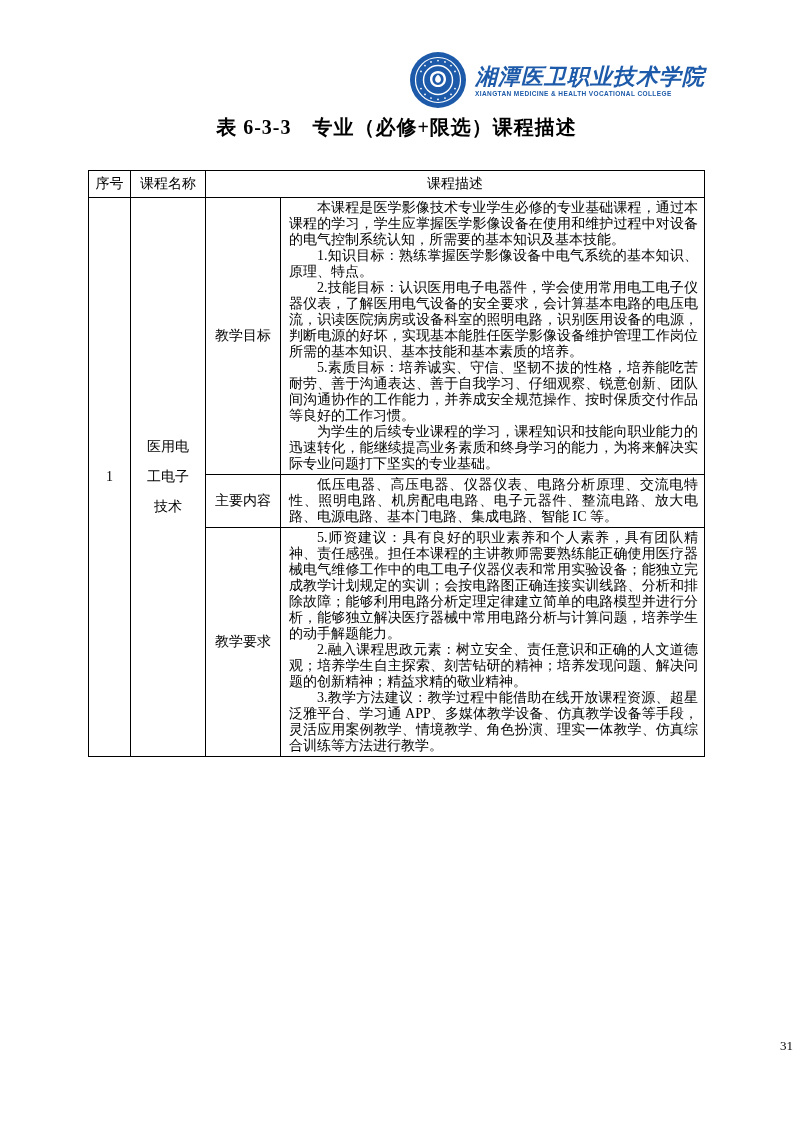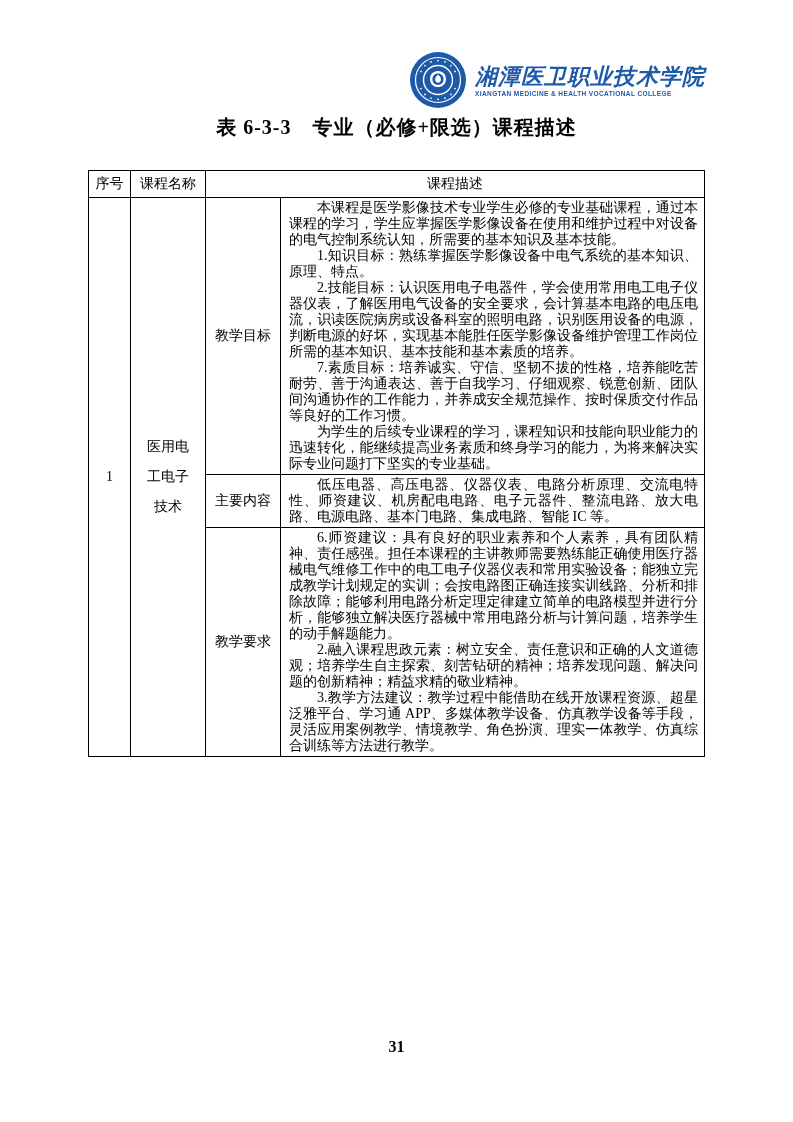--- a/index.html
+++ b/index.html
@@ -58,21 +58,21 @@
   .label-cell { text-align:center; }
   .desc-cell {
     padding:2px 6px 2px 8px;
     line-height:16px;
     text-align:justify;
   }
   .desc-cell p { text-indent:2em; margin:0; }
   
   .page-number {
     position:absolute; top:1038px; left:0; width:100%;
-    text-align:center; font-size:16px;font-weight:bold;
+    text-align:right; font-size:13px;
   }
 </style>
 </head>
 <body>
 
 <div class="page">
 
   <div class="logo-block">
     <svg class="logo-circle" viewBox="0 0 56 56">
       <circle cx="28" cy="28" r="28" fill="#1d5aa9"></circle>
@@ -120,34 +120,34 @@
       <th class="th-cell" colspan="2">课程描述</th>
     </tr>
     <tr>
       <td class="center-cell" rowspan="3">1</td>
       <td class="name-cell" rowspan="3">医用电工电子技术</td>
       <td class="label-cell">教学目标</td>
       <td class="desc-cell">
         <p>本课程是医学影像技术专业学生必修的专业基础课程，通过本课程的学习，学生应掌握医学影像设备在使用和维护过程中对设备的电气控制系统认知，所需要的基本知识及基本技能。</p>
         <p>1.知识目标：熟练掌握医学影像设备中电气系统的基本知识、原理、特点。</p>
         <p>2.技能目标：认识医用电子电器件，学会使用常用电工电子仪器仪表，了解医用电气设备的安全要求，会计算基本电路的电压电流，识读医院病房或设备科室的照明电路，识别医用设备的电源，判断电源的好坏，实现基本能胜任医学影像设备维护管理工作岗位所需的基本知识、基本技能和基本素质的培养。</p>
-        <p>7.素质目标：培养诚实、守信、坚韧不拔的性格，培养能吃苦耐劳、善于沟通表达、善于自我学习、仔细观察、锐意创新、团队间沟通协作的工作能力，并养成安全规范操作、按时保质交付作品等良好的工作习惯。</p>
+        <p>5.素质目标：培养诚实、守信、坚韧不拔的性格，培养能吃苦耐劳、善于沟通表达、善于自我学习、仔细观察、锐意创新、团队间沟通协作的工作能力，并养成安全规范操作、按时保质交付作品等良好的工作习惯。</p>
         <p>为学生的后续专业课程的学习，课程知识和技能向职业能力的迅速转化，能继续提高业务素质和终身学习的能力，为将来解决实际专业问题打下坚实的专业基础。</p>
       </td>
     </tr>
     <tr>
       <td class="label-cell">主要内容</td>
       <td class="desc-cell">
-        <p>低压电器、高压电器、仪器仪表、电路分析原理、交流电特性、师资建议、机房配电电路、电子元器件、整流电路、放大电路、电源电路、基本门电路、集成电路、智能 IC 等。</p>
+        <p>低压电器、高压电器、仪器仪表、电路分析原理、交流电特性、照明电路、机房配电电路、电子元器件、整流电路、放大电路、电源电路、基本门电路、集成电路、智能 IC 等。</p>
       </td>
     </tr>
     <tr>
       <td class="label-cell">教学要求</td>
       <td class="desc-cell">
-        <p>6.师资建议：具有良好的职业素养和个人素养，具有团队精神、责任感强。担任本课程的主讲教师需要熟练能正确使用医疗器械电气维修工作中的电工电子仪器仪表和常用实验设备；能独立完成教学计划规定的实训；会按电路图正确连接实训线路、分析和排除故障；能够利用电路分析定理定律建立简单的电路模型并进行分析，能够独立解决医疗器械中常用电路分析与计算问题，培养学生的动手解题能力。</p>
+        <p>5.师资建议：具有良好的职业素养和个人素养，具有团队精神、责任感强。担任本课程的主讲教师需要熟练能正确使用医疗器械电气维修工作中的电工电子仪器仪表和常用实验设备；能独立完成教学计划规定的实训；会按电路图正确连接实训线路、分析和排除故障；能够利用电路分析定理定律建立简单的电路模型并进行分析，能够独立解决医疗器械中常用电路分析与计算问题，培养学生的动手解题能力。</p>
         <p>2.融入课程思政元素：树立安全、责任意识和正确的人文道德观；培养学生自主探索、刻苦钻研的精神；培养发现问题、解决问题的创新精神；精益求精的敬业精神。</p>
         <p>3.教学方法建议：教学过程中能借助在线开放课程资源、超星泛雅平台、学习通 APP、多媒体教学设备、仿真教学设备等手段，灵活应用案例教学、情境教学、角色扮演、理实一体教学、仿真综合训练等方法进行教学。</p>
       </td>
     </tr>
   </tbody>
     </table>
 
   <div class="page-number">31</div>
 
 </div>

